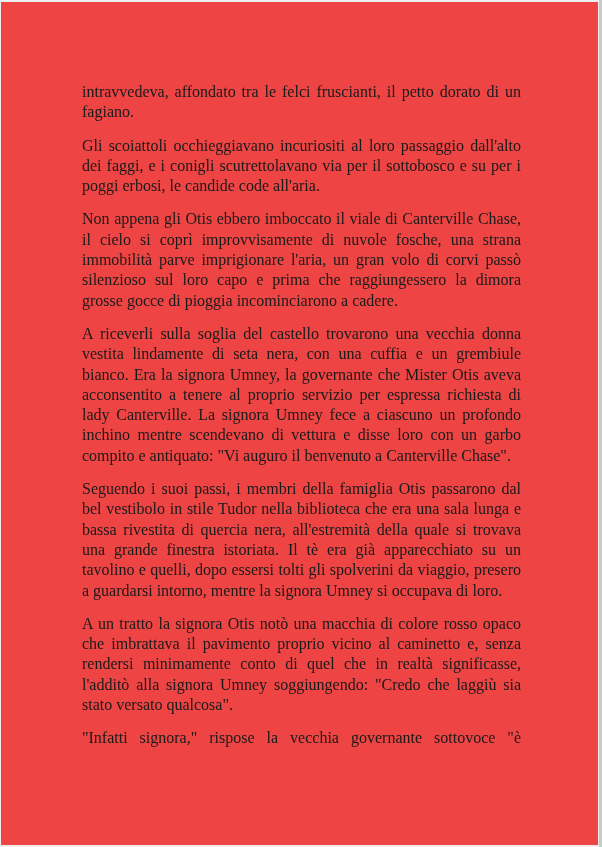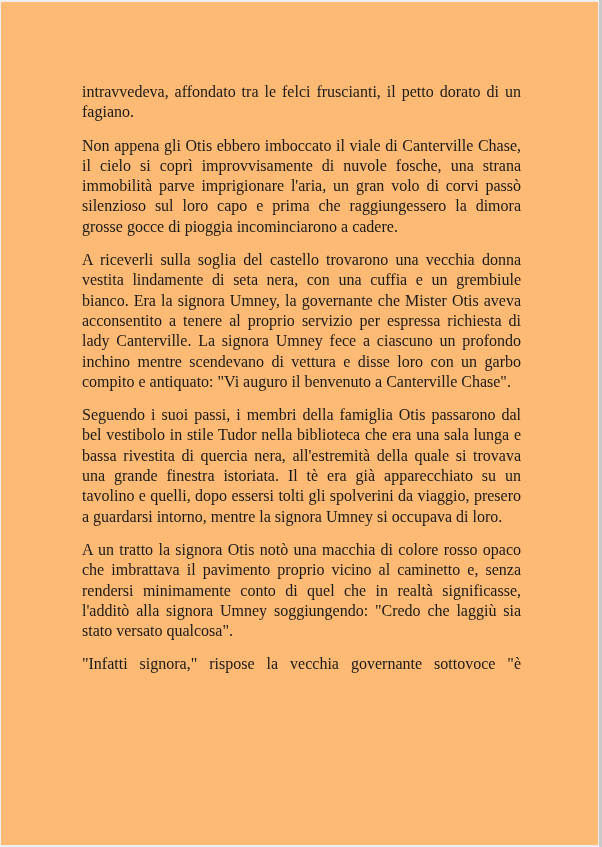--- a/index.html
+++ b/index.html
@@ -12,21 +12,21 @@
       height: 847px;
       overflow: hidden;
       position: relative;
     }
     .page {
       position: absolute;
       left: 1px;
       top: 2px;
       width: 597px;
       height: 843px;
-      background: #fdba74;
+      background: #ef4444;
       box-shadow: 0 0 1px rgba(0,0,0,0.08);
     }
     .right-edge {
       position: absolute;
       right: 0;
       top: 0;
       width: 3px;
       height: 847px;
       background: #c9c9c9;
     }
@@ -45,20 +45,21 @@
       text-align: justify;
       hyphens: none;
     }
   </style>
 </head>
 <body>
 
 <div class="page">
   <div class="content">
     <p>intravvedeva, affondato tra le felci fruscianti, il petto dorato di un fagiano.</p>
+    <p>Gli scoiattoli occhieggiavano incuriositi al loro passaggio dall'alto dei faggi, e i conigli scutrettolavano via per il sottobosco e su per i poggi erbosi, le candide code all'aria.</p>
     <p>Non appena gli Otis ebbero imboccato il viale di Canterville Chase, il cielo si coprì improvvisamente di nuvole fosche, una strana immobilità parve imprigionare l'aria, un gran volo di corvi passò silenzioso sul loro capo e prima che raggiungessero la dimora grosse gocce di pioggia incominciarono a cadere.</p>
     <p>A riceverli sulla soglia del castello trovarono una vecchia donna vestita lindamente di seta nera, con una cuffia e un grembiule bianco. Era la signora Umney, la governante che Mister Otis aveva acconsentito a tenere al proprio servizio per espressa richiesta di lady Canterville. La signora Umney fece a ciascuno un profondo inchino mentre scendevano di vettura e disse loro con un garbo compito e antiquato: "Vi auguro il benvenuto a Canterville Chase".</p>
     <p>Seguendo i suoi passi, i membri della famiglia Otis passarono dal bel vestibolo in stile Tudor nella biblioteca che era una sala lunga e bassa rivestita di quercia nera, all'estremità della quale si trovava una grande finestra istoriata. Il tè era già apparecchiato su un tavolino e quelli, dopo essersi tolti gli spolverini da viaggio, presero a guardarsi intorno, mentre la signora Umney si occupava di loro.</p>
     <p>A un tratto la signora Otis notò una macchia di colore rosso opaco che imbrattava il pavimento proprio vicino al caminetto e, senza rendersi minimamente conto di quel che in realtà significasse, l'additò alla signora Umney soggiungendo: "Credo che laggiù sia stato versato qualcosa".</p>
     <p style="text-align-last: justify;">"Infatti signora," rispose la vecchia governante sottovoce "è</p>
   </div>
 </div>
 <div class="right-edge"></div>
 
 </body></html>

